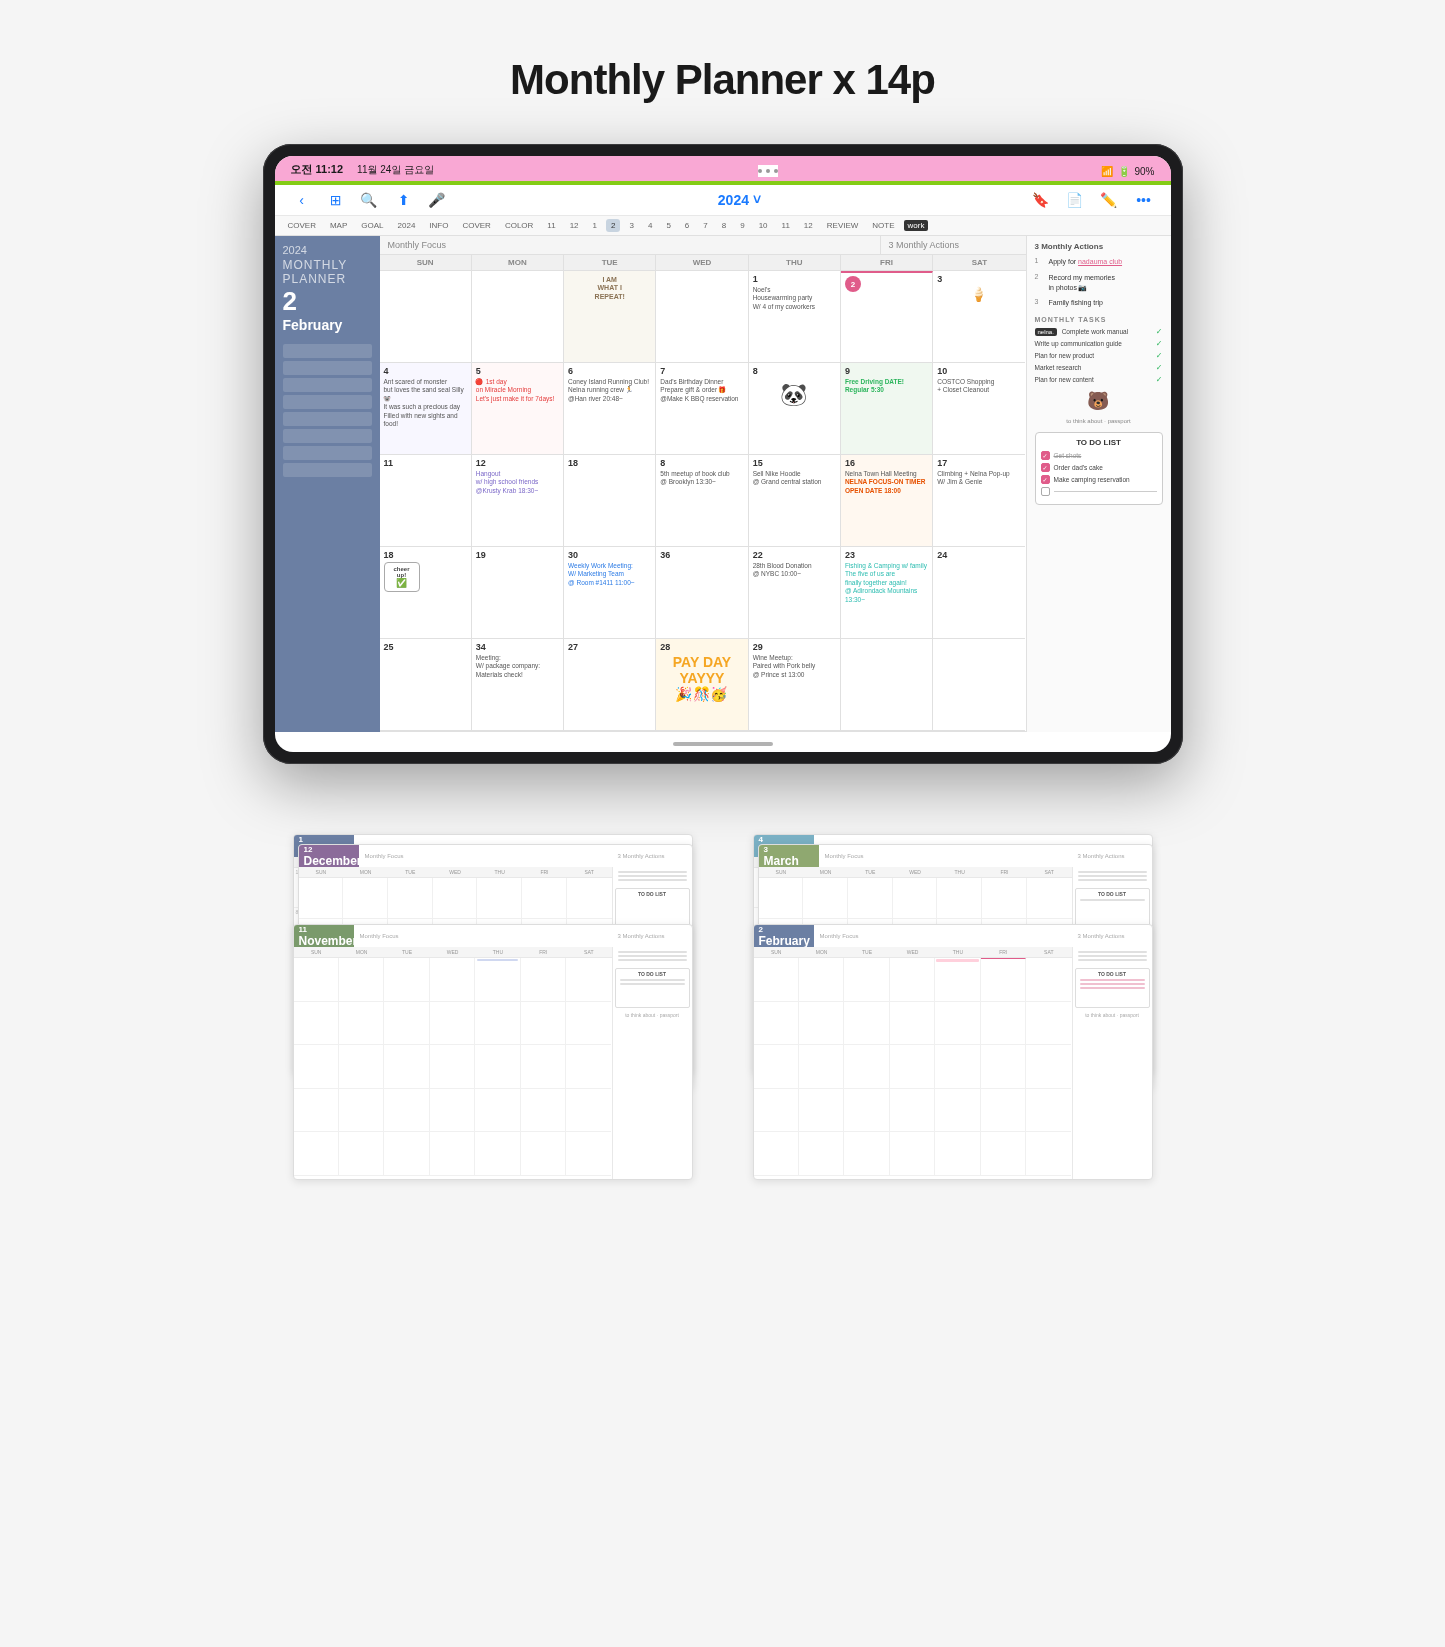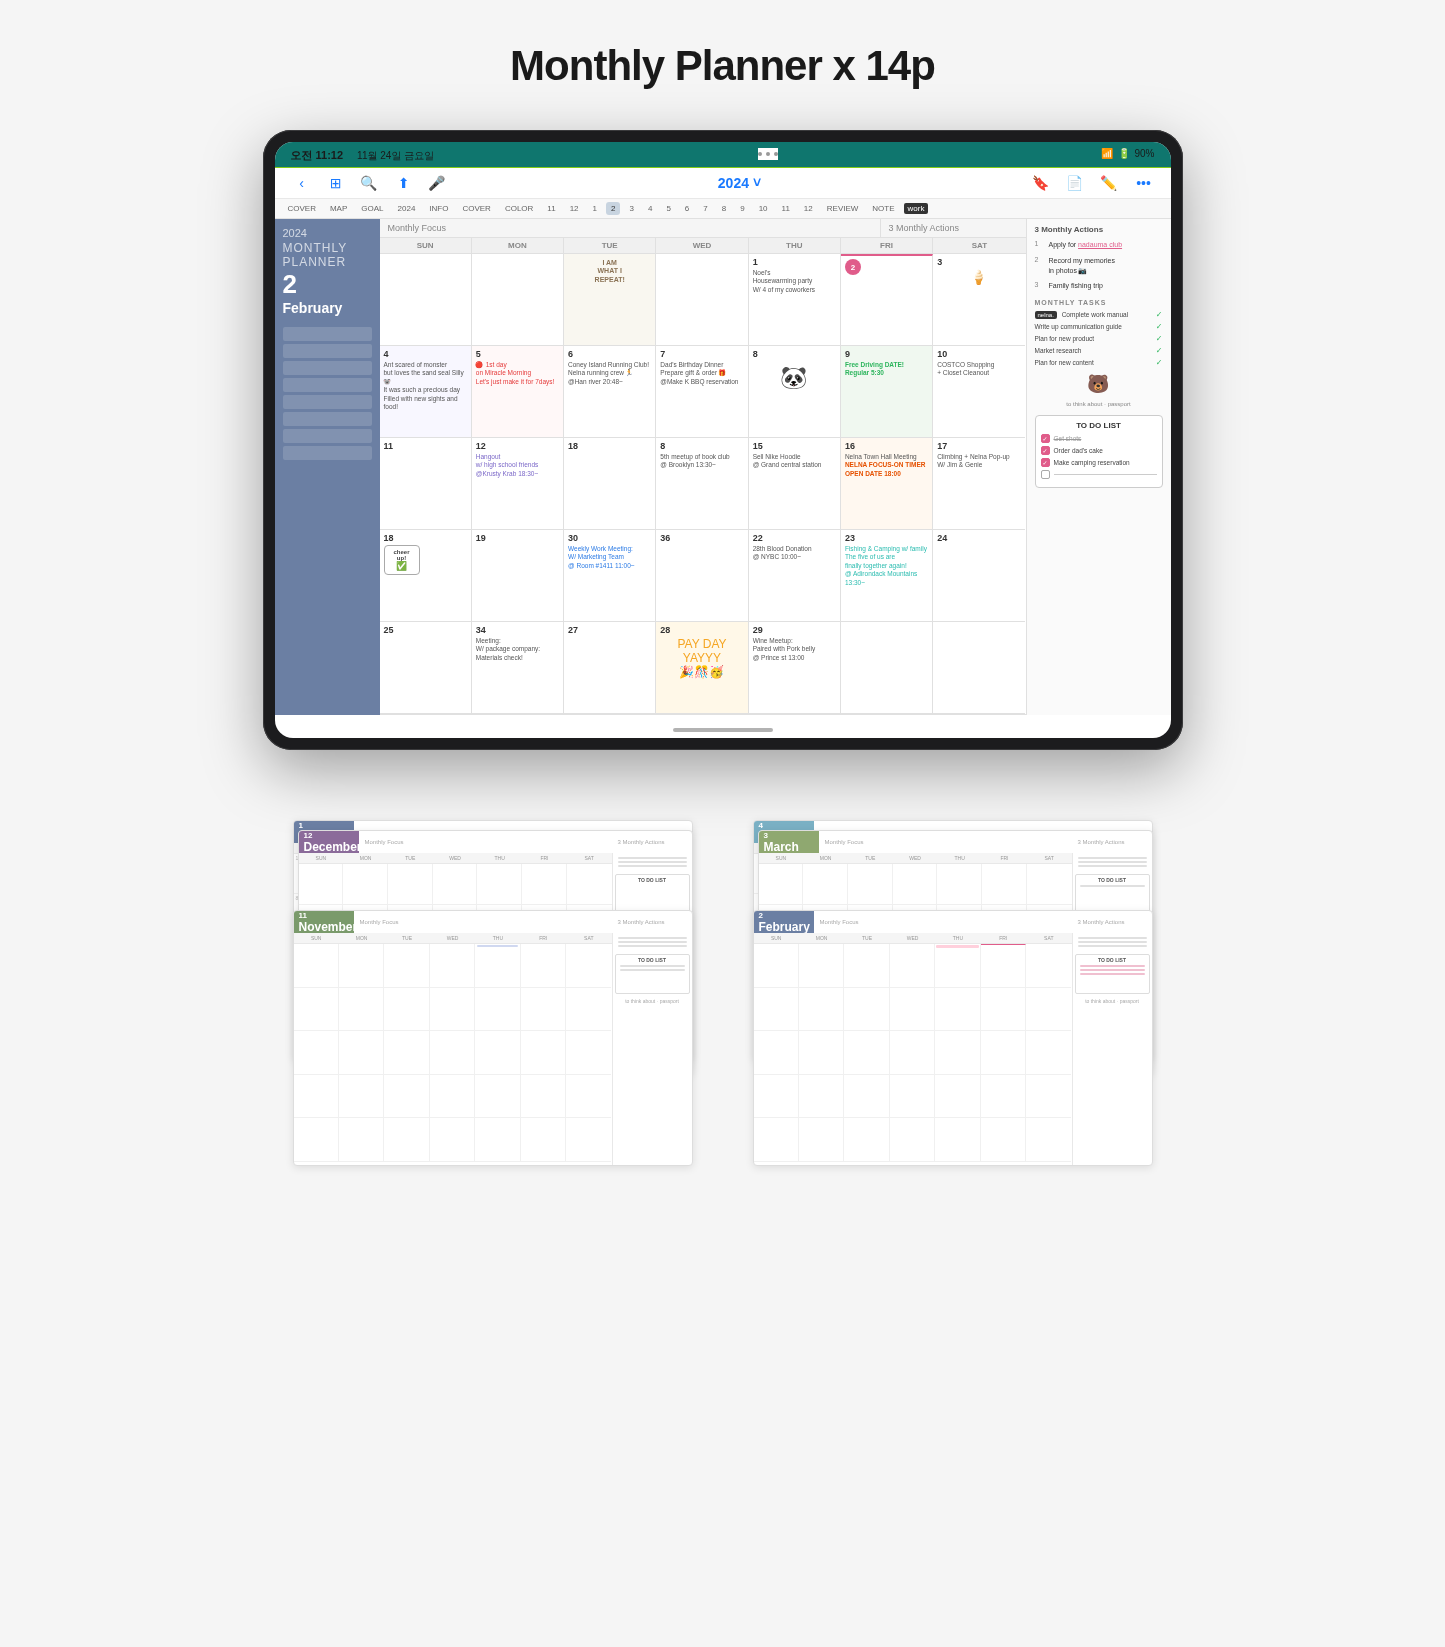--- a/index.html
+++ b/index.html
@@ -6,21 +6,21 @@
     body {
       background: #f5f5f5;
       font-family: -apple-system, BlinkMacSystemFont, 'Segoe UI', sans-serif;
       width: 1445px;
       min-height: 1647px;
     }
 
     
     .page-header {
       text-align: center;
-      padding: 42px 0 30px;
+      padding: 56px 0 30px;
       background: #f5f5f5;
     }
     .page-title {
       font-size: 42px;
       font-weight: 700;
       color: #1a1a1a;
       letter-spacing: -1px;
     }
 
     
@@ -42,28 +42,28 @@
       width: 100%;
       height: 100%;
       background: #fff;
       border-radius: 18px;
       overflow: hidden;
       position: relative;
     }
 
     
     .status-bar {
-      background: #0f766e;
+      background: #f9a8d4;
       padding: 6px 16px 4px;
       display: flex;
       justify-content: space-between;
-      align-items: flex-start;
+      align-items: flex-end;
       font-size: 11px;
       color: #1a1a1a;
-      border-bottom: 1px solid #84cc16;
+      border-bottom: 4px solid #84cc16;
     }
     .status-time { font-weight: 600; font-size: 11px; }
     .status-date { font-size: 10px; margin-left: 8px; }
     .status-icons { display: flex; align-items: center; gap: 4px; font-size: 10px; }
 
     
     .ipad-toolbar {
       background: #fff;
       padding: 4px 16px;
       display: flex;
@@ -654,21 +654,21 @@
             </div>
             <div class="cal-cell">
               <span class="cal-date-num">34</span>
               <div class="cal-event">Meeting:<br>W/ package company:<br>Materials check!</div>
             </div>
             <div class="cal-cell">
               <span class="cal-date-num">27</span>
             </div>
             <div class="cal-cell" style="background:#fff8e8;">
               <span class="cal-date-num">28</span>
-              <div style="text-align:center;font-size:12px;font-weight:400;color:#f5a623;">PAY DAY YAYYY<br>🎉🎊🥳</div>
+              <div style="text-align:center;font-size:14px;font-weight:700;color:#f5a623;">PAY DAY YAYYY<br>🎉🎊🥳</div>
             </div>
             <div class="cal-cell">
               <span class="cal-date-num">29</span>
               <div class="cal-event">Wine Meetup:<br>Paired with Pork belly<br>@ Prince st 13:00</div>
             </div>
             <div class="cal-cell"></div>
             <div class="cal-cell"></div>
           </div>
         </div>
 

